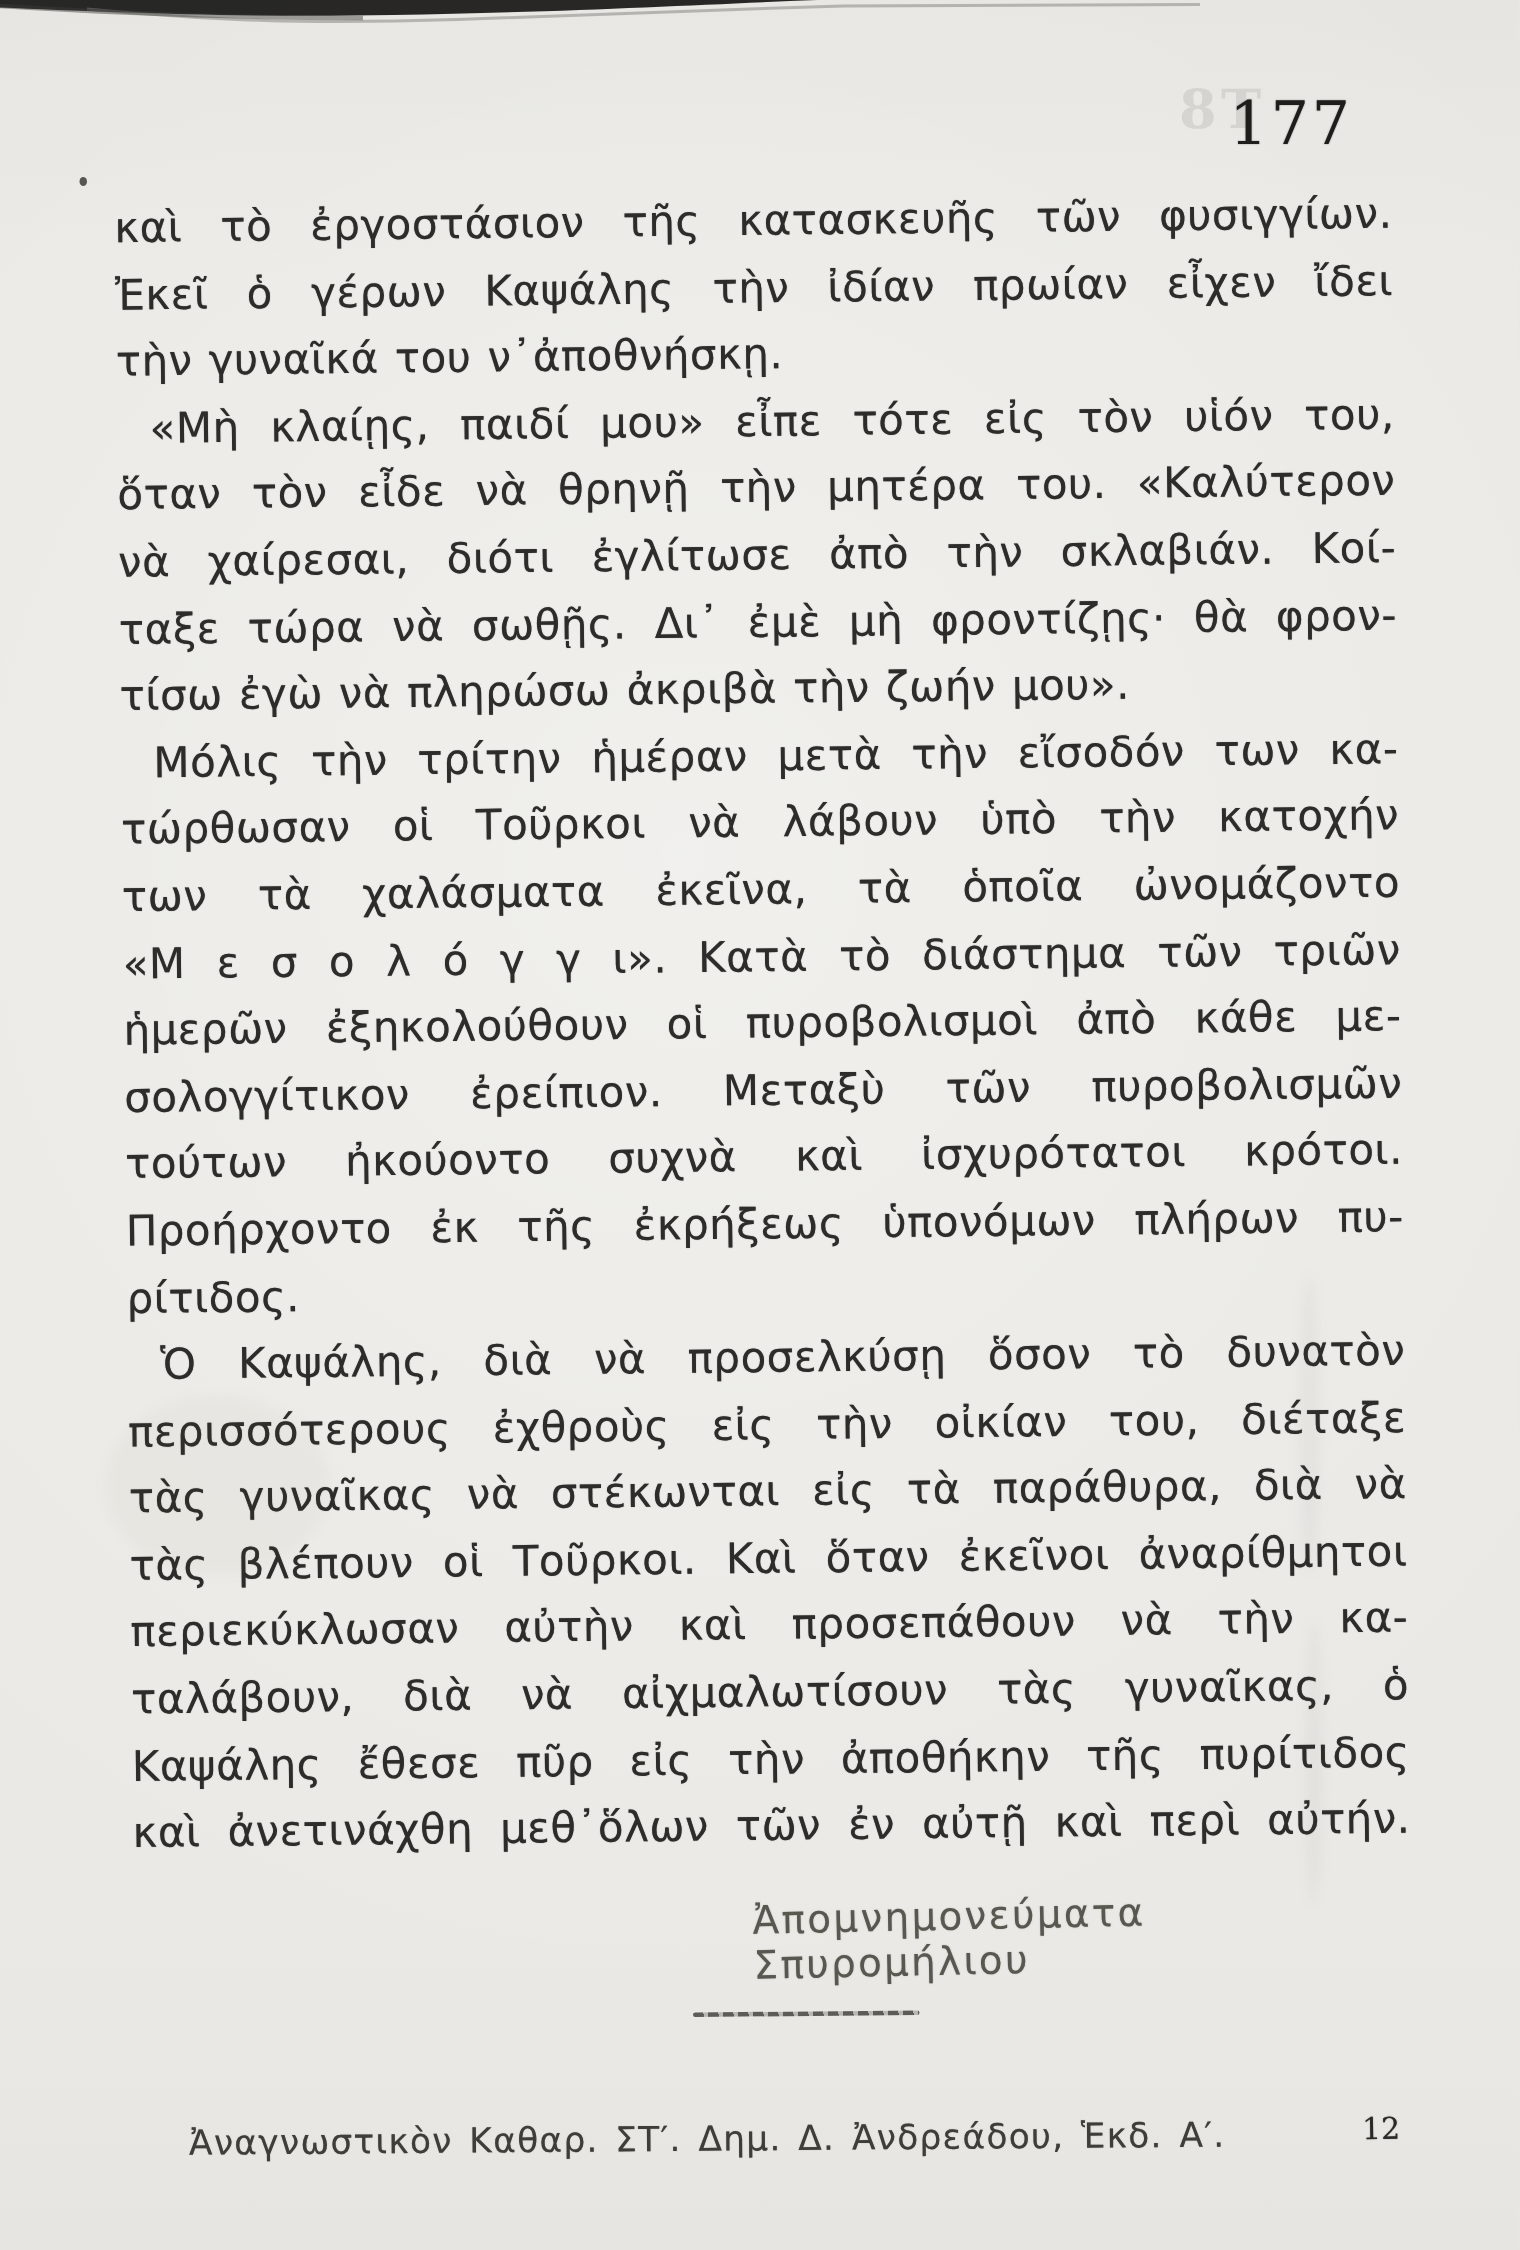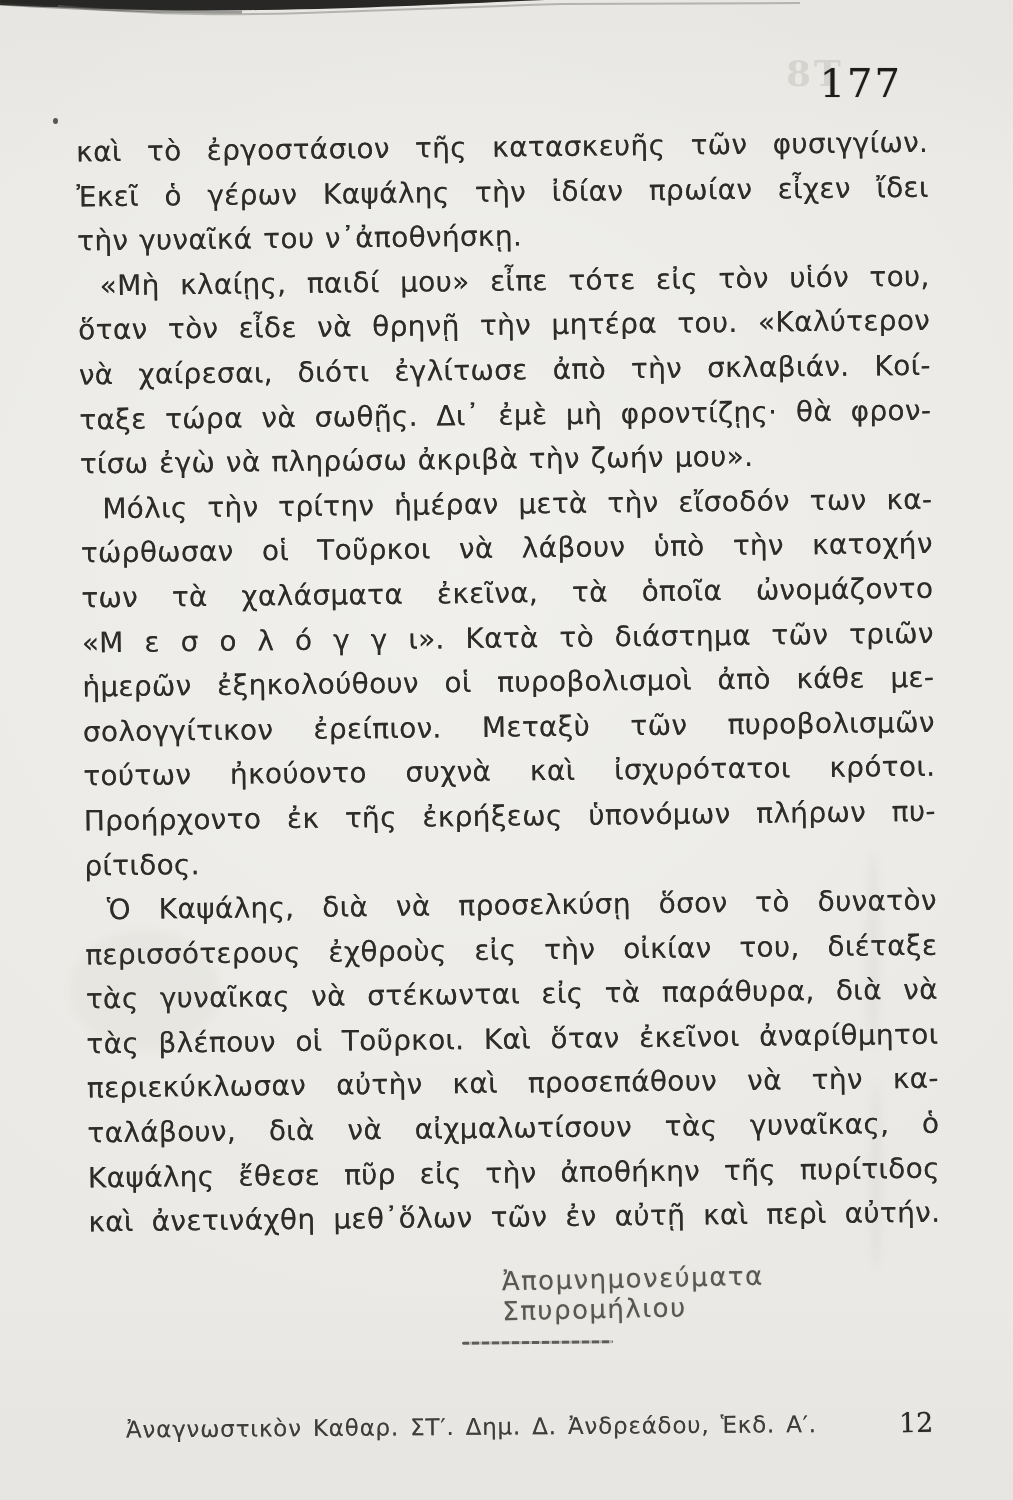--- a/index.html
+++ b/index.html
@@ -135,21 +135,21 @@
     transform: rotate(-0.45deg);
     white-space: nowrap;
     text-shadow: 0 0 0.6px rgba(62,61,58,0.55);
   }
 
   .signature-number {
     position: absolute;
     top: 1407px;
     right: 80px;
     font-family: "DejaVu Serif", serif;
-    font-size: 27px;
+    font-size: 20px;
     color: #2a2927;
     transform: rotate(-1deg);
     text-shadow: 0 0 0.8px rgba(42,41,39,0.6);
     text-align: right;
   }
 
   
   .streak {
     position: absolute;
     background: rgba(110, 106, 96, 0.05);

